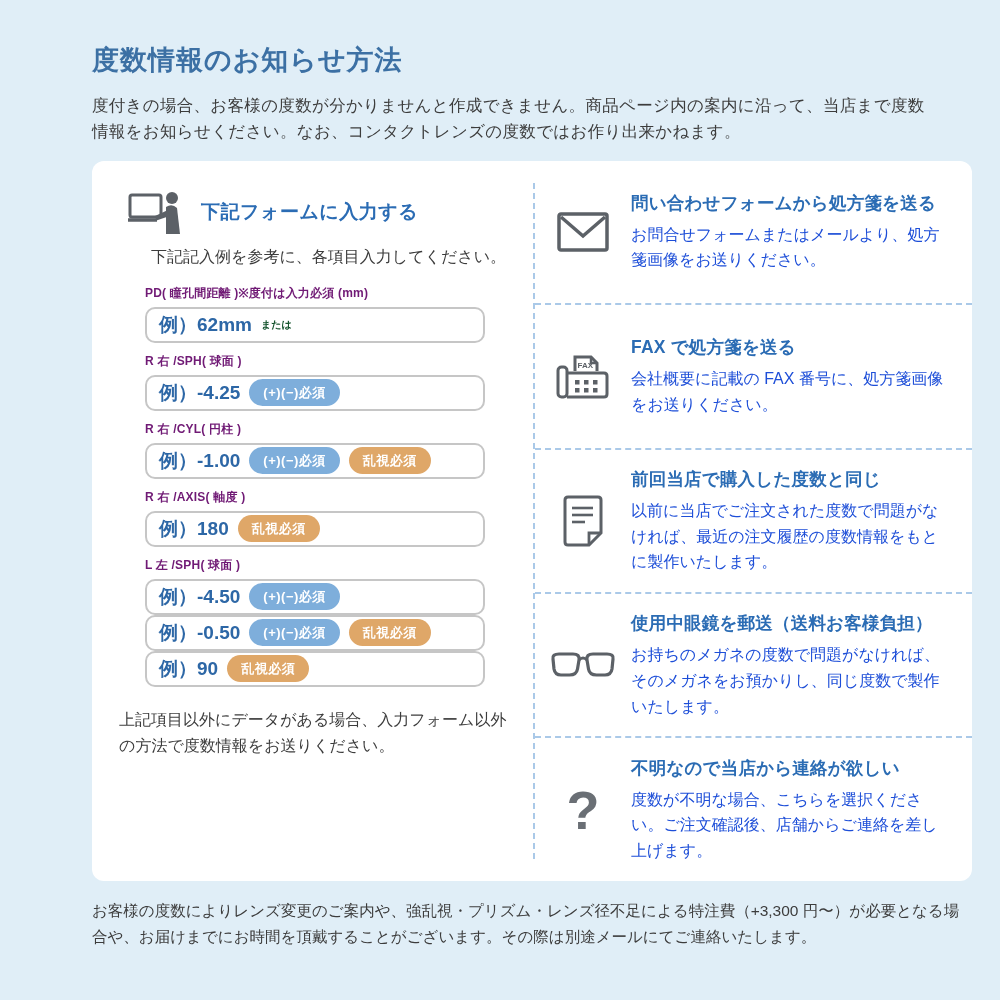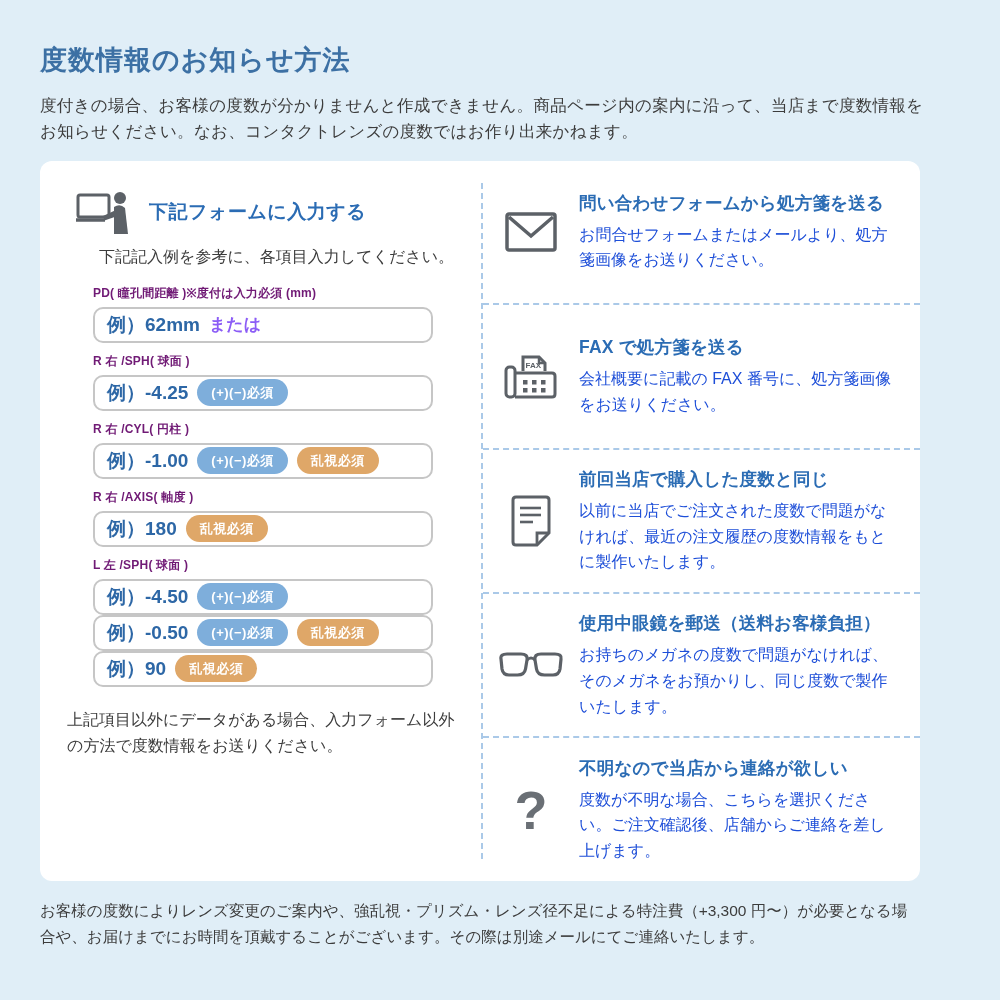--- a/index.html
+++ b/index.html
@@ -2,21 +2,21 @@
 <html><head>
 <meta charset="utf-8">
 <style>
   * { margin:0; padding:0; box-sizing:border-box; }
   html,body { width:1000px; height:1000px; }
   body {
     background:#e0eef7;
     font-family:"Liberation Sans", sans-serif;
     color:#3d3d3d;
   }
-  .page { width:1000px; height:1000px; padding:42px 60px 0 40px; overflow:hidden; }
+  .page { width:1000px; height:1000px; padding:42px 60px 0 92px; overflow:hidden; }
 
   .page-title {
     font-size:27px; font-weight:bold; color:#3c70a4; letter-spacing:1px;
   }
   .intro {
     margin-top:14px; font-size:16.5px; line-height:1.6; color:#3c3c3c;
     font-weight:500; letter-spacing:0.3px;
   }
 
   .card {
@@ -34,21 +34,21 @@
   .field-label {
     margin:10px 0 5px 0; font-size:12px; font-weight:bold; color:#701a75;
     letter-spacing:0.2px;
   }
   .field-label.first { margin-top:16px; }
   .field-box {
     width:340px; height:36px; border:2px solid #c6c6c6; border-radius:10px;
     background:#fff; display:flex; align-items:center; padding:0 12px; gap:9px;
   }
   .example { font-size:19px; font-weight:bold; color:#2d67a6; white-space:nowrap; }
-  .connector { font-size:17px; font-weight:bold; color:#8b5cf6; }
+  .connector { font-size:10px; font-weight:bold; color:#14532d; }
   .pill {
     display:inline-flex; align-items:center; justify-content:center;
     height:27px; border-radius:14px; padding:0 14px;
     color:#ffffff; font-size:13px; font-weight:bold; letter-spacing:0.5px;
     white-space:nowrap;
   }
   .pill-blue { background:#7eaedb; }
   .pill-orange { background:#dfa768; }
 
   .left-note { margin-top:20px; margin-left:-8px; font-size:16px; line-height:1.62; color:#3c3c3c; font-weight:500; }

